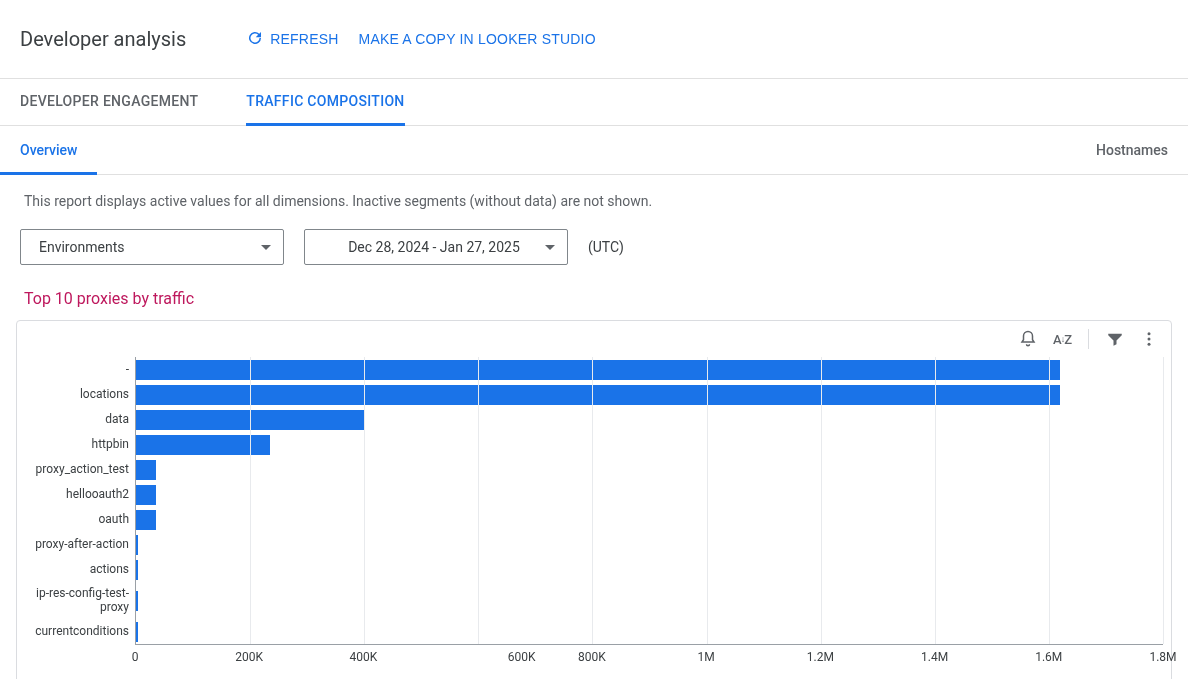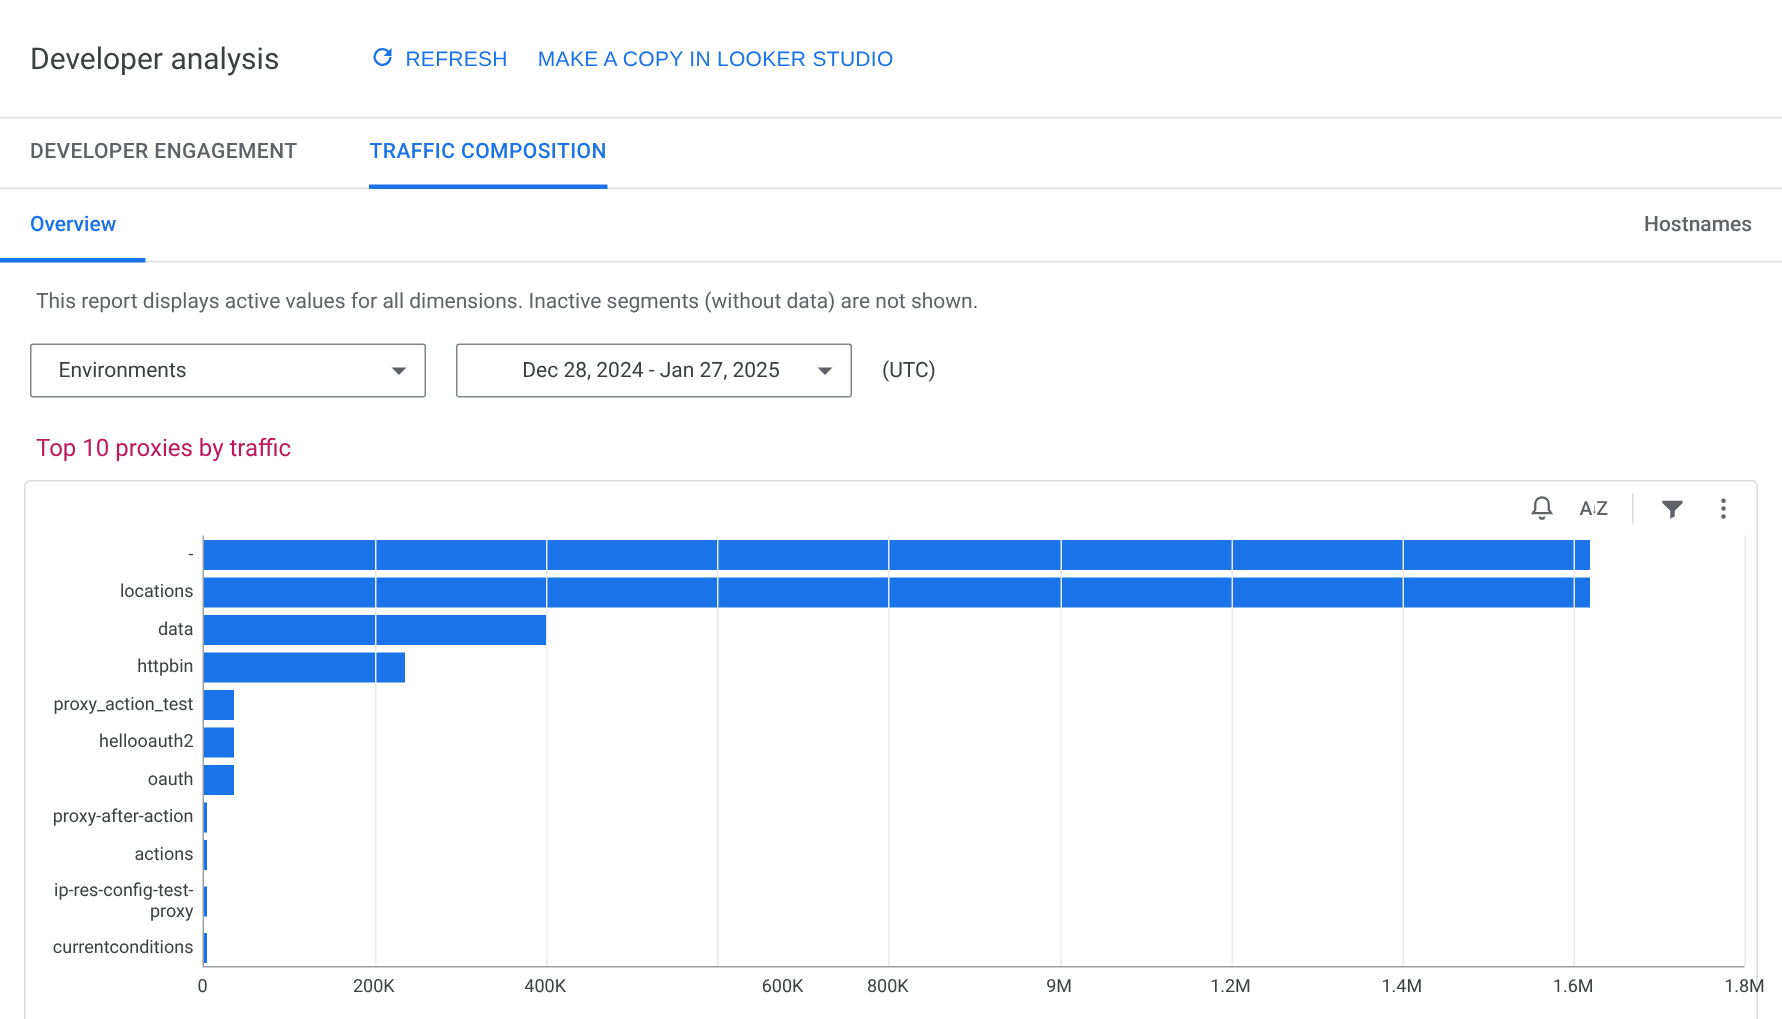--- a/index.html
+++ b/index.html
@@ -339,20 +339,20 @@
         <div class="grid-line" style="left: 100%;"></div>
       </div>
   </div>
   <div class="x-axis" id="x-axis">
     <div class="x-line"></div>
   <div class="x-tick" style="left: 0%;">0</div>
       <div class="x-tick" style="left: 11.1111%;">200K</div>
       <div class="x-tick" style="left: 22.2222%;">400K</div>
       <div class="x-tick" style="left: 33.3333%; margin-left: 44px;">600K</div>
       <div class="x-tick" style="left: 44.4444%;">800K</div>
-      <div class="x-tick" style="left: 55.5556%;">9M</div>
+      <div class="x-tick" style="left: 55.5556%;">1M</div>
       <div class="x-tick" style="left: 66.6667%;">1.2M</div>
       <div class="x-tick" style="left: 77.7778%;">1.4M</div>
       <div class="x-tick" style="left: 88.8889%;">1.6M</div>
       <div class="x-tick" style="left: 100%;">1.8M</div>
     </div>
   <div class="x-title">Total traffic</div>
 </div>
 
 </body></html>

